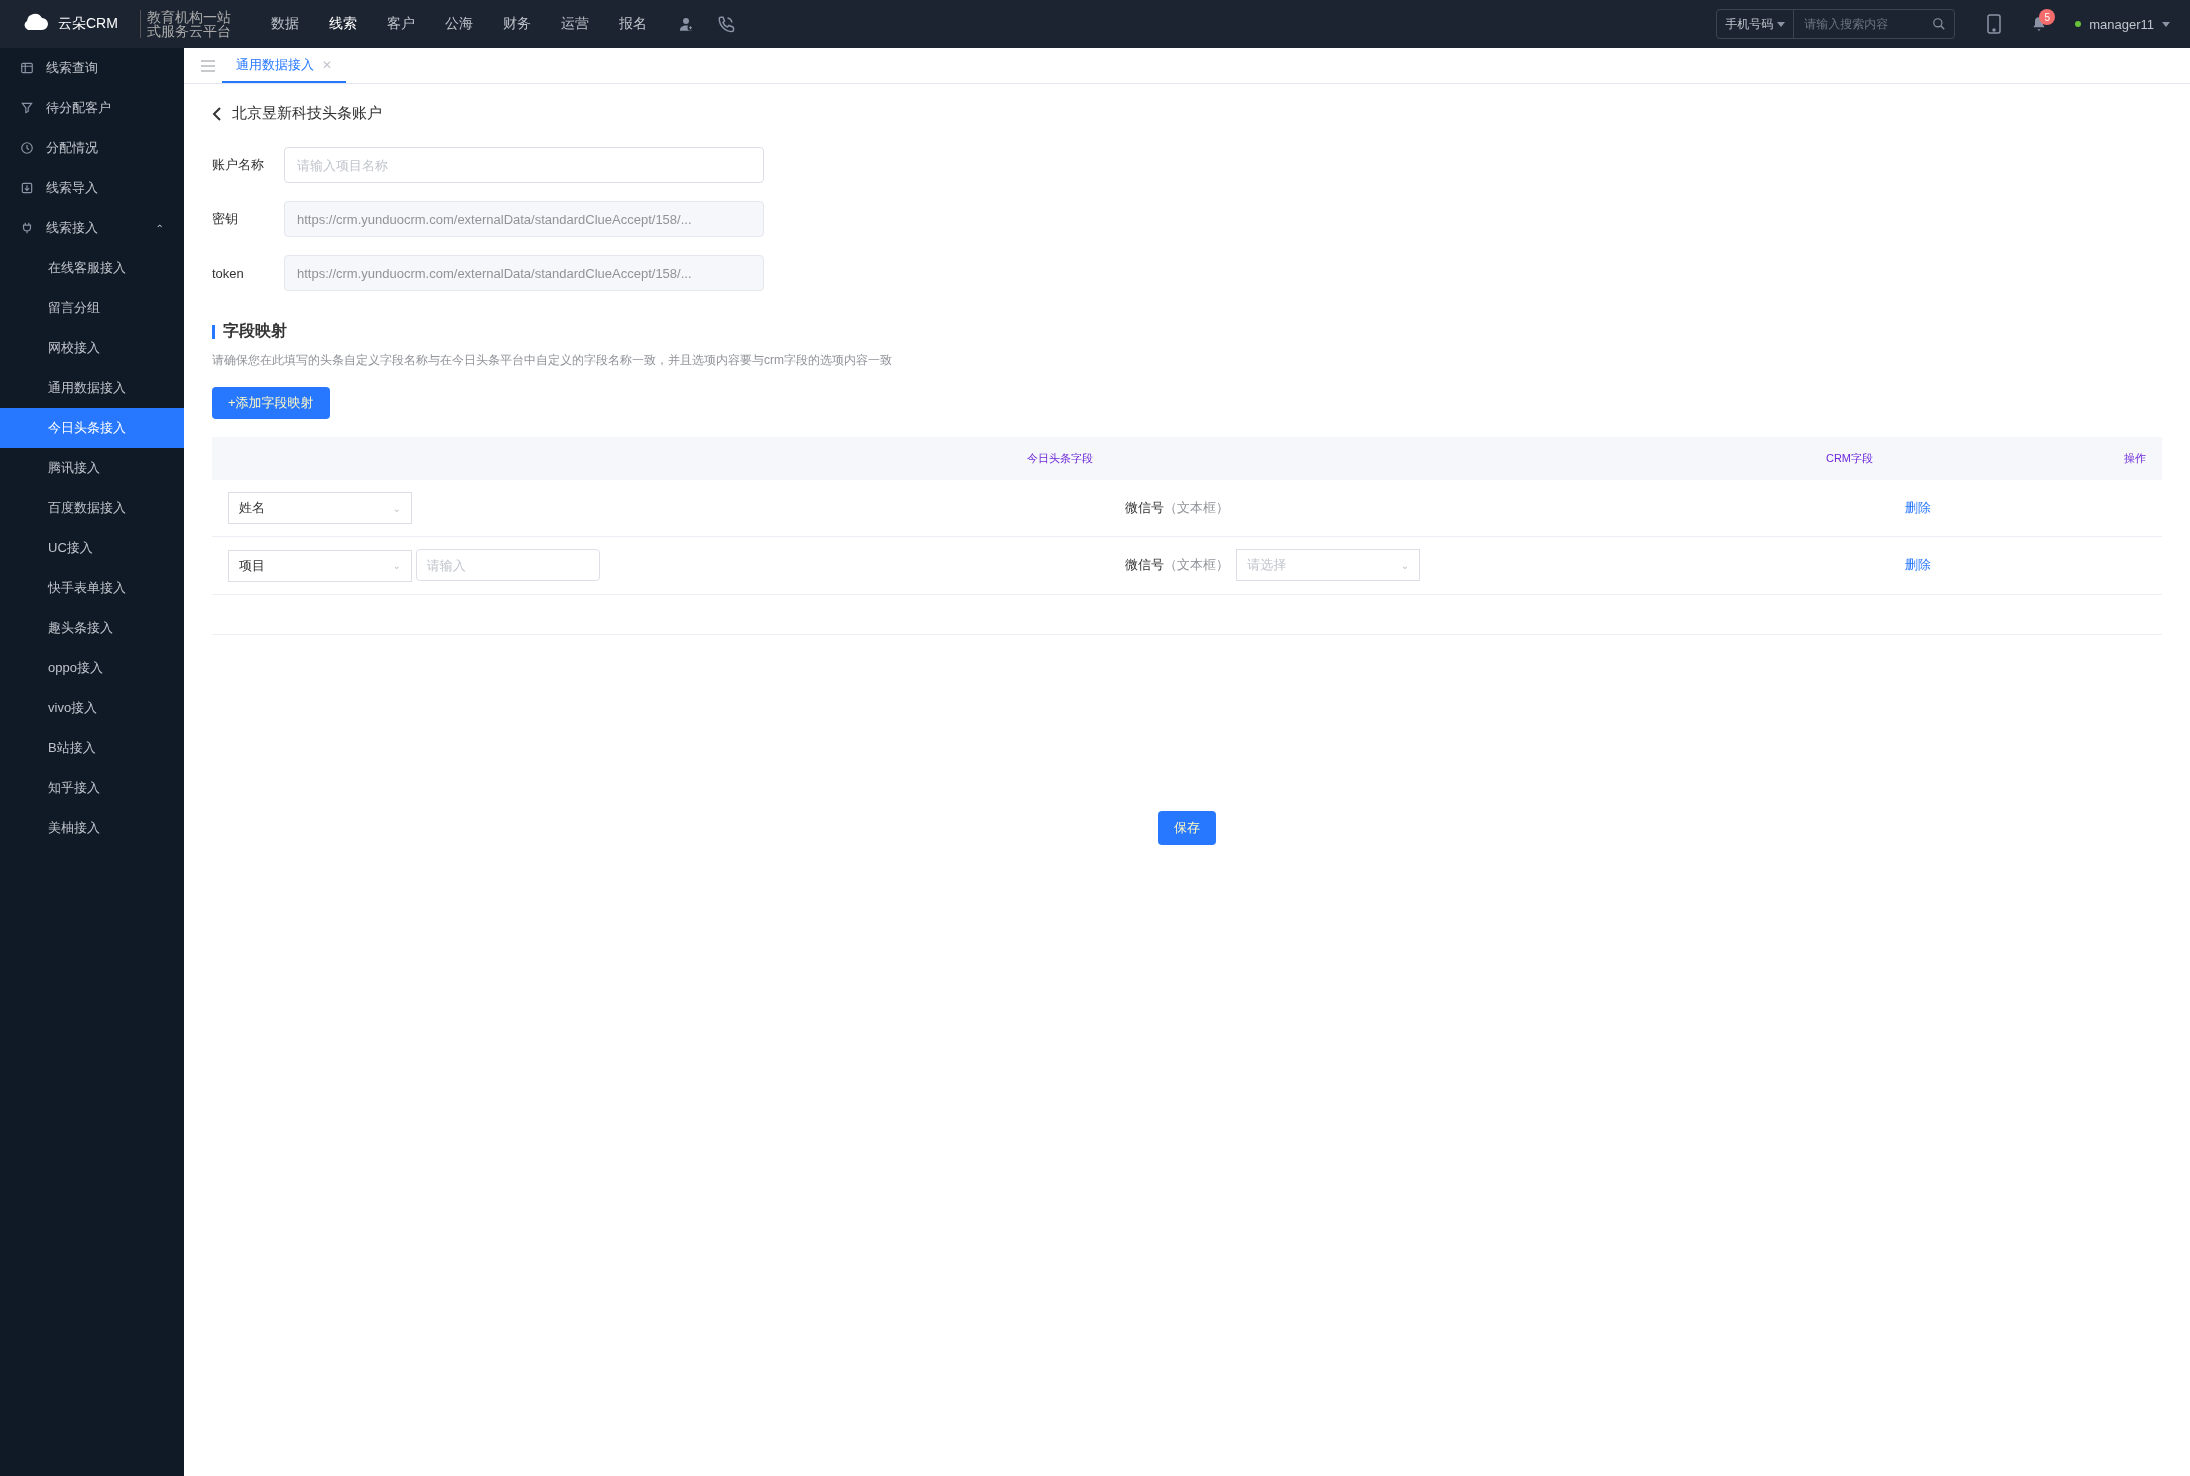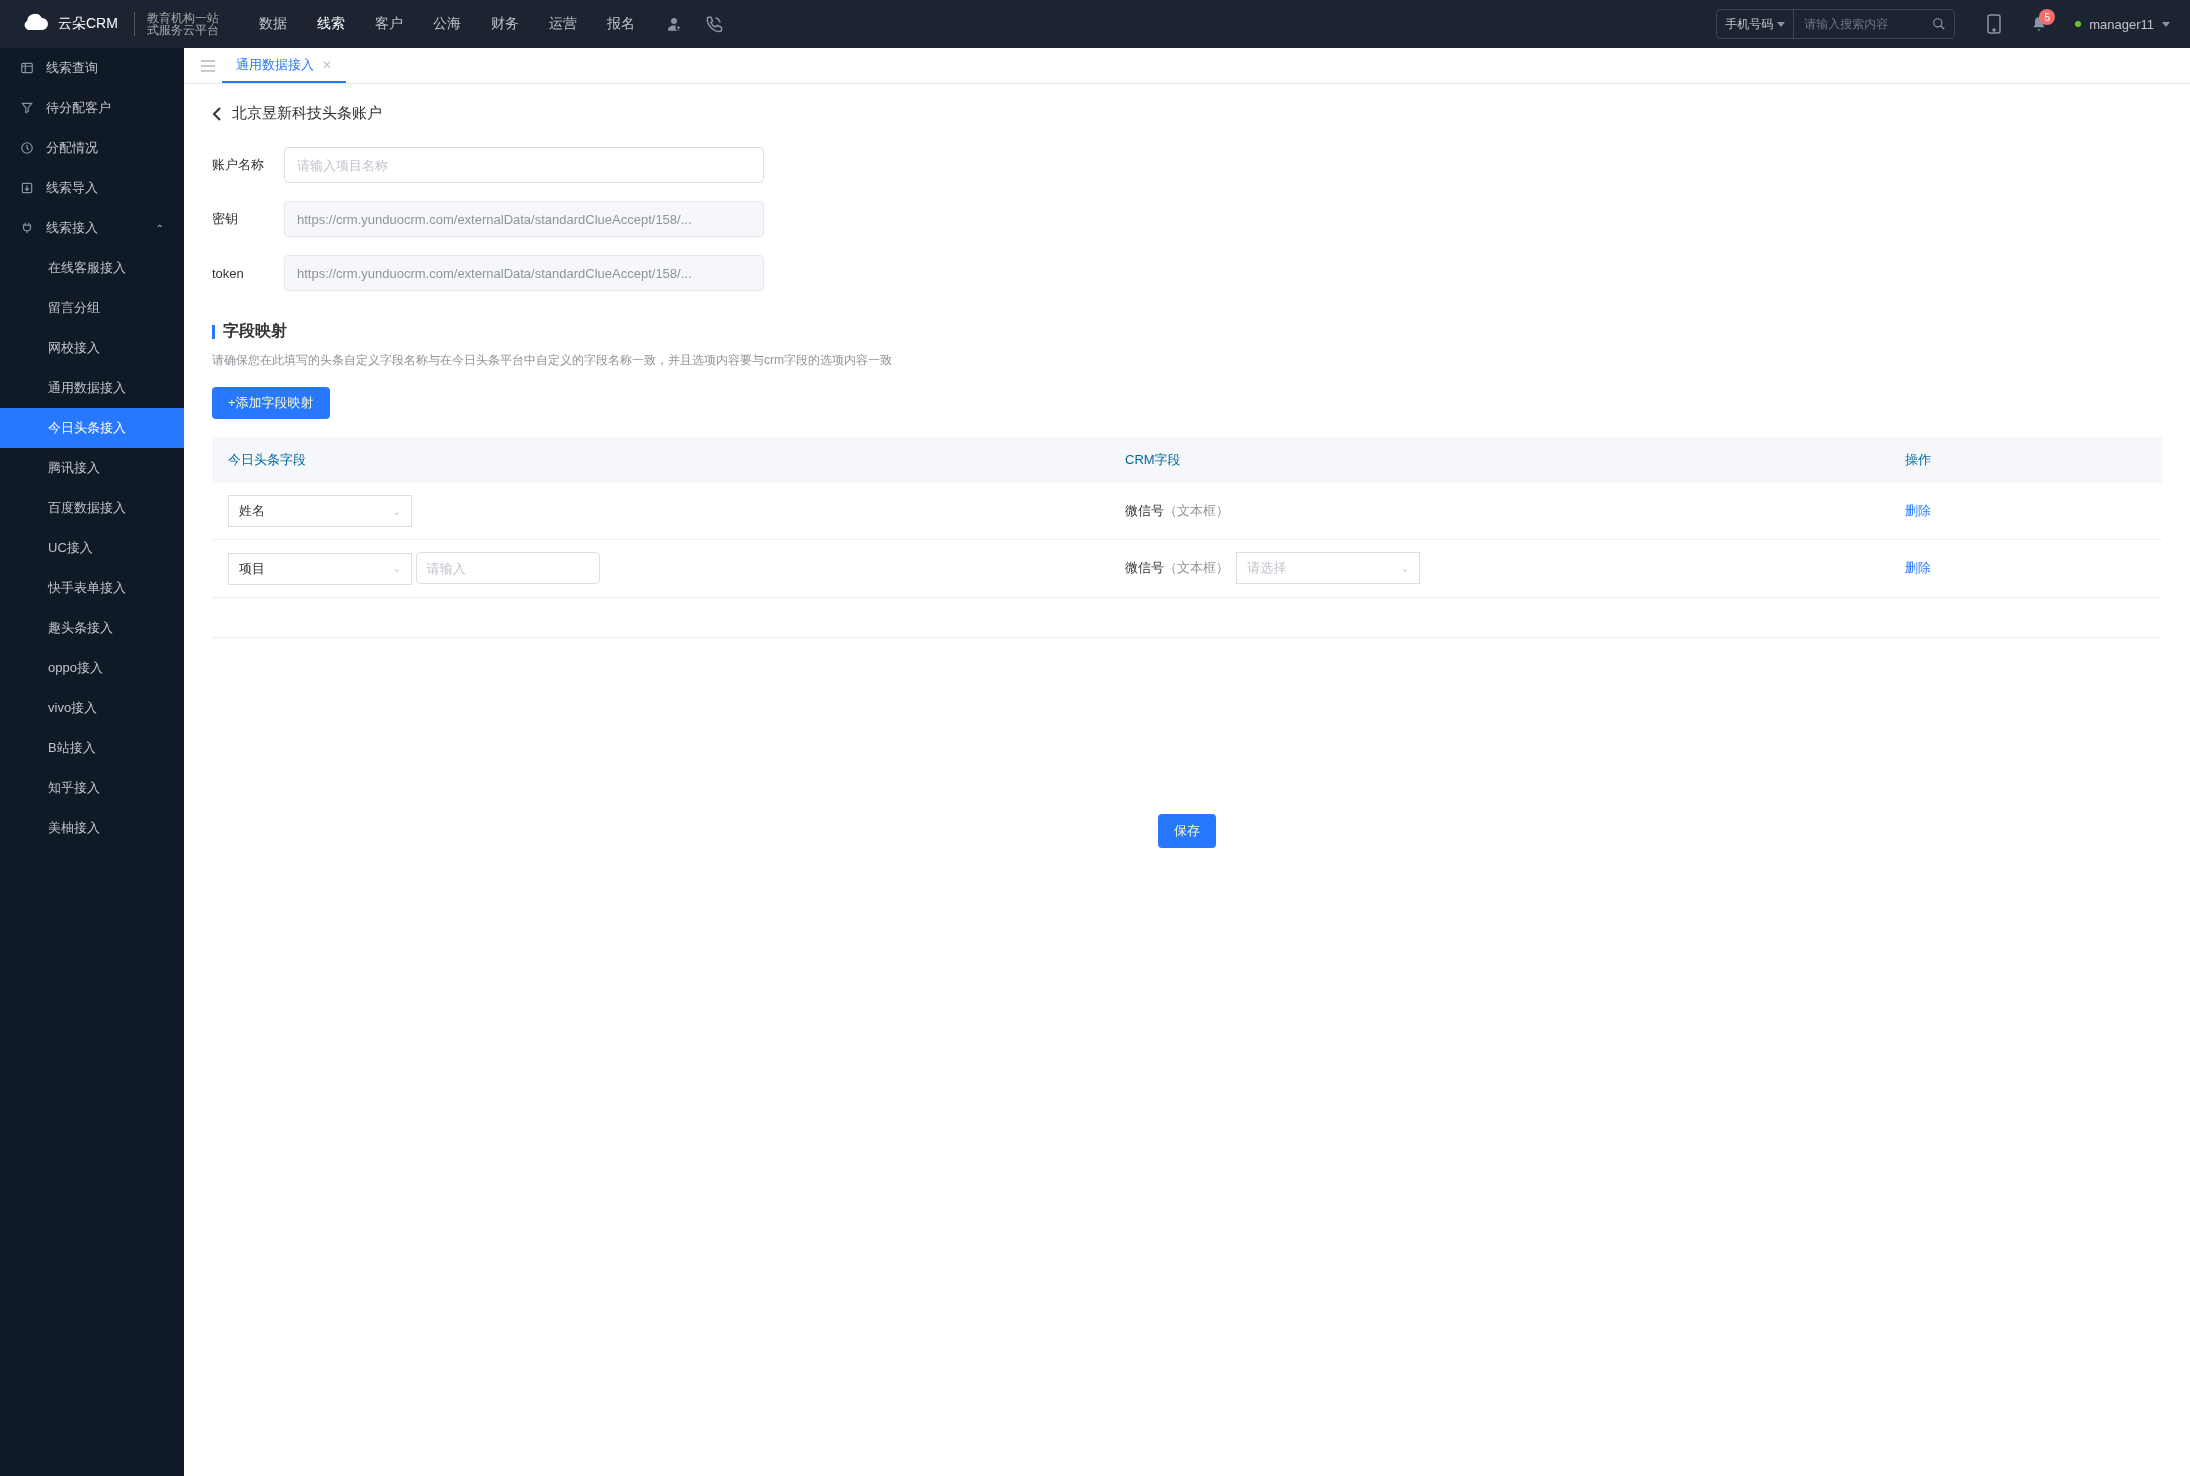--- a/index.html
+++ b/index.html
@@ -1,21 +1,21 @@
 <!DOCTYPE html>
 <html><head>
 <meta charset="utf-8">
 <style>
   * { box-sizing: border-box; margin: 0; padding: 0; }
   body { font-family: -apple-system, "PingFang SC", "Microsoft YaHei", sans-serif; background: #f5f7fa; color: #333; }
   
   .header { height: 48px; background: #1b2430; display: flex; align-items: center; padding: 0 20px; color: #c0c4cc; }
   .logo { display: flex; align-items: center; gap: 8px; margin-right: 40px; }
   .logo-text { font-size: 14px; color: #fff; font-weight: 500; }
-  .logo-sub { font-size: 12px; color: #aaa; line-height: 1; border-left:1px solid #555; padding-left:12px; margin-left:8px;}
+  .logo-sub { font-size: 14px; color: #aaa; line-height: 1; border-left:1px solid #555; padding-left:6px; margin-left:14px;}
   
   .topnav { display: flex; gap: 30px; flex: 0 0 auto; }
   .topnav-item { font-size: 14px; color: #c0c4cc; cursor: pointer; padding: 4px 0; }
   .topnav-item.active { color: #fff; }
   
   .header-icons { display:flex; gap:22px; margin-left:30px; align-items:center;}
   .hicon { width:18px; height:18px; display:flex; align-items:center; justify-content:center; cursor:pointer;}
   
   .header-spacer { flex: 1; }
   
@@ -60,21 +60,21 @@
   .form-input.readonly { background: #f5f7fa; color: #909399; border-color:#e4e7ed;}
   
   .section-title { display: flex; align-items: center; gap: 8px; font-size: 16px; font-weight: 600; margin-top: 30px; margin-bottom: 10px; }
   .section-title::before { content: ""; width: 3px; height: 14px; background: #2878ff; }
   .section-desc { font-size: 12px; color: #909399; margin-bottom: 18px; }
   
   .btn { display: inline-flex; align-items: center; justify-content: center; height: 32px; padding: 0 16px; border-radius: 4px; font-size: 13px; cursor: pointer; border:none;}
   .btn-primary { background: #2878ff; color: #fef9c3; }
   
   .table { width: 100%; margin-top: 18px; border-collapse: collapse; }
-  .table th { background: #f5f7fa; font-size: 13px; font-weight: 500; text-align: left; padding: 14px 16px; color:#0369a1;}
+  .table th { background: #f5f7fa; font-size: 11px; font-weight: 500; text-align: right; padding: 14px 16px; color:#6d28d9;}
   .table td { padding: 12px 16px; border-bottom: 1px solid #ebeef5; font-size: 13px; vertical-align:middle;}
   .select { width: 184px; height: 32px; border: 1px solid #dcdfe6; border-radius: 0; padding: 0 10px; font-size: 13px; display:inline-flex; align-items:center; justify-content:space-between; background:#fff; cursor:pointer;}
   .select .ph { color:#c0c4cc;}
   .select .arr { color:#c0c4cc; font-size:10px;}
   .cell-input { width: 184px; height: 32px; border: 1px solid #dcdfe6; border-radius: 4px; padding: 0 10px; font-size: 13px; outline:none;}
   .cell-input::placeholder{color:#c0c4cc;}
   .crm-field { font-size: 13px; }
   .crm-field .sub { color: #909399; }
   .link { color: #2878ff; cursor: pointer; font-size:13px;}
   

